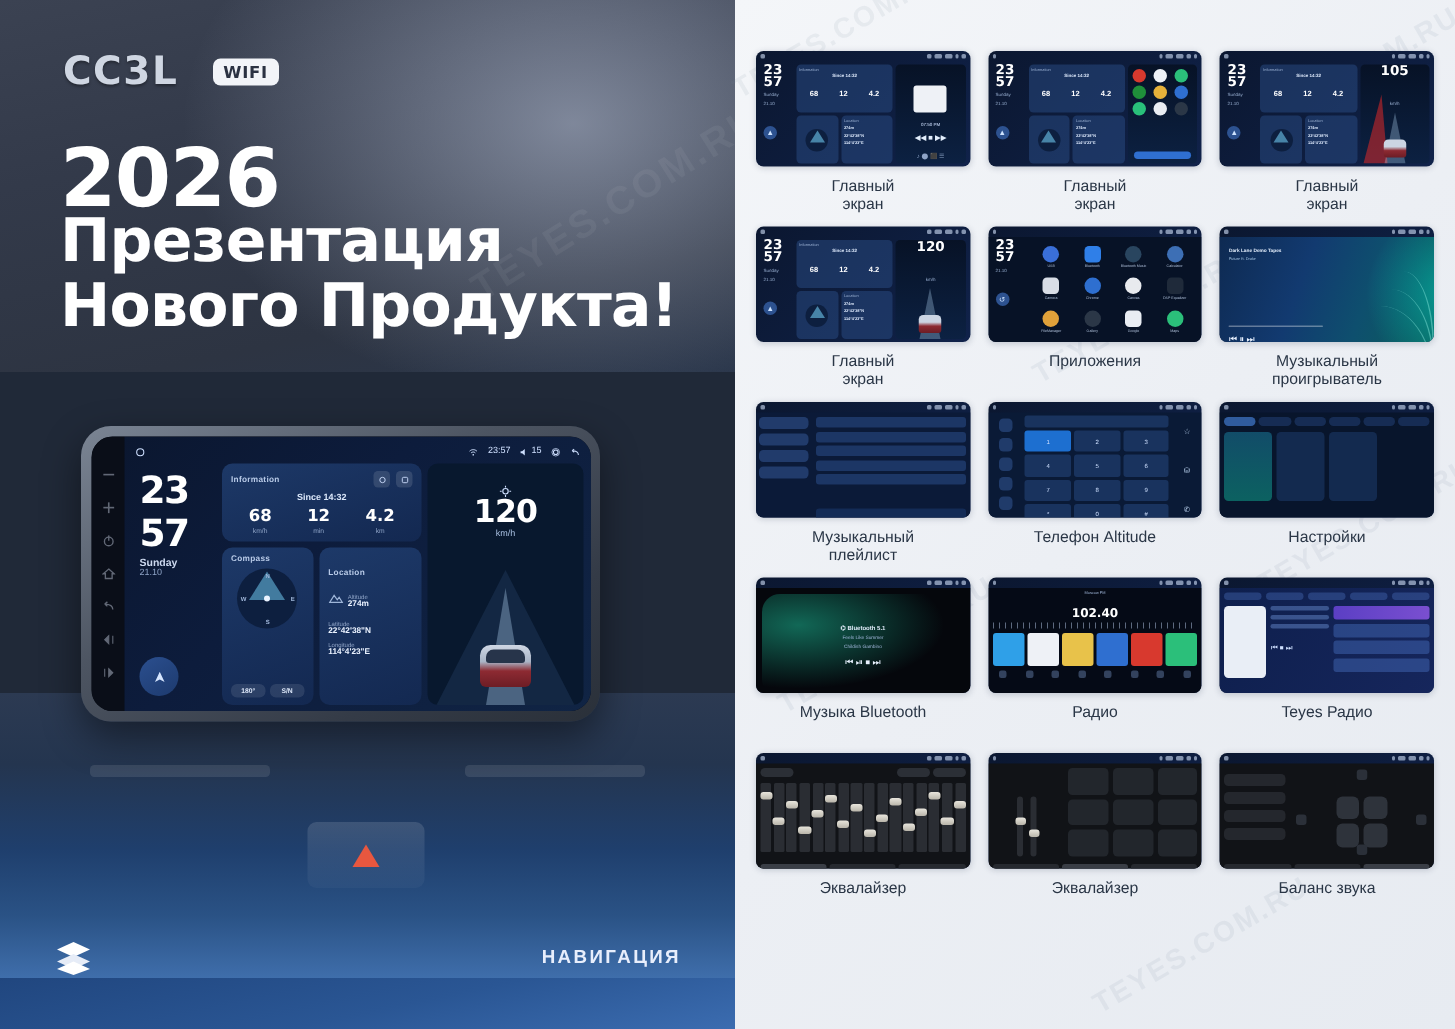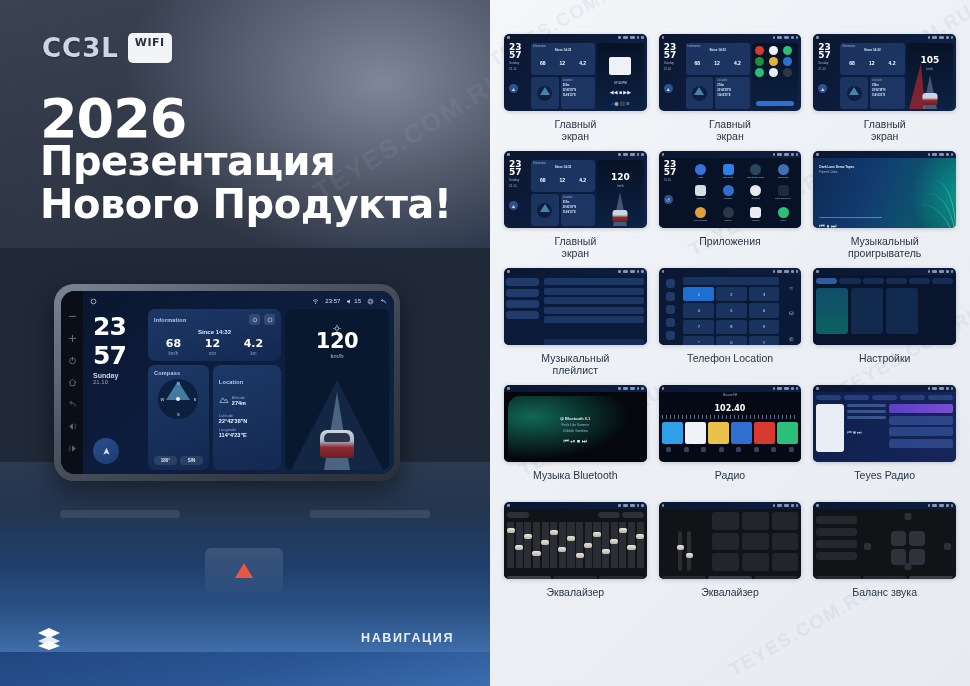--- a/index.html
+++ b/index.html
@@ -16,21 +16,21 @@
     position:absolute; left:0; top:0; width:490px; height:686px;
     background:
       radial-gradient(ellipse 420px 300px at 78% 12%, rgba(190,200,222,0.55), rgba(190,200,222,0) 62%),
       linear-gradient(168deg,#3b4252 0%, #333a4a 16%, #2d3442 34%, #28374f 50%, #1f3a63 64%, #1c3f75 78%, #2a5694 92%, #3b6cb0 100%);
     overflow:hidden;
   }
   .hero-wm {
     position:absolute; color:rgba(255,255,255,0.055); font-size:26px; letter-spacing:2px;
     transform:rotate(-32deg); white-space:nowrap; pointer-events:none; font-weight:700;
   }
-  .logo-row { position:absolute; left:42px; top:33px; display:flex; gap:9px; }
+  .logo-row { position:absolute; left:42px; top:33px; display:flex; align-items:center; gap:23px; }
   .logo-txt {
     font-size:26px; font-weight:800; letter-spacing:1px; color:#cfd6e2;
     text-shadow:0 1px 2px rgba(0,0,0,.35); font-family:"DejaVu Sans", sans-serif;
   }
   .logo-badge {
     background:#f2f4f8; color:#2b3242; font-size:11px; font-weight:800;
     padding:3px 7px 2px; border-radius:5px; letter-spacing:.5px;
     font-family:"DejaVu Sans", sans-serif;
   }
   .hero-year {
@@ -230,21 +230,21 @@
      display:flex;align-items:center;justify-content:center;}
   .m-cdial:before{content:"";position:absolute;top:1px;width:0;height:0;
      border-left:5px solid transparent;border-right:5px solid transparent;border-bottom:8px solid rgba(120,215,255,.55);}
   .m-loc { flex:1.1; background:rgba(40,72,128,.55); border-radius:3px; padding:2px; }
   .m-lrow { color:#dce8fb; font-size:2.6px; margin-top:2px; font-weight:700; }
   .m-right { width:34%; border-radius:3px; position:relative; overflow:hidden;
      background:linear-gradient(180deg,#071226,#0c2142); }
   .m-road { position:absolute; left:50%; bottom:0; transform:translateX(-50%);
      width:0;height:0;border-left:7px solid transparent;border-right:7px solid transparent;
      border-bottom:34px solid rgba(190,225,255,.3); }
-  .m-spd { position:absolute; top:12px; width:100%; text-align:center; color:#fff;
+  .m-spd { position:absolute; top:0; width:100%; text-align:center; color:#fff;
      font-size:9px; font-weight:700; font-family:"DejaVu Sans",sans-serif;}
   .m-spdu { position:absolute; top:24px; width:100%; text-align:center; color:#9ab0d2; font-size:3px;}
   .m-car { position:absolute; bottom:4px; left:50%; transform:translateX(-50%);
      width:15px;height:12px;border-radius:3px 3px 2px 2px;
      background:linear-gradient(180deg,#ccd5e3 40%,#8d2a32 62%,#6d1d25); }
   .m-warn { position:absolute; bottom:0; left:2px; width:0;height:0;
      border-left:12px solid transparent; border-right:4px solid transparent; border-bottom:46px solid rgba(220,40,40,.55); }
 
   
   .m-player { width:100%; height:100%; position:relative;
@@ -979,21 +979,21 @@
                   <div class="m-dk ">#</div>
                 </div>
       </div>
       <div class="m-dright">
                 <span>☆</span>
                 <span>⛁</span>
                 <span>✆</span>
               </div>
             </div>
           </div>
-          <div class="cap">Телефон Location</div>
+          <div class="cap">Телефон Altitude</div>
         </div>
         <div class="cell">
           <div class="thumb">
             <div class="mtop">
    <div class="dots">
                 <span class="mdot"></span>
               </div>
    <div class="dots">
                 <span class="mdot"></span>
    <span class="mdot w"></span>

